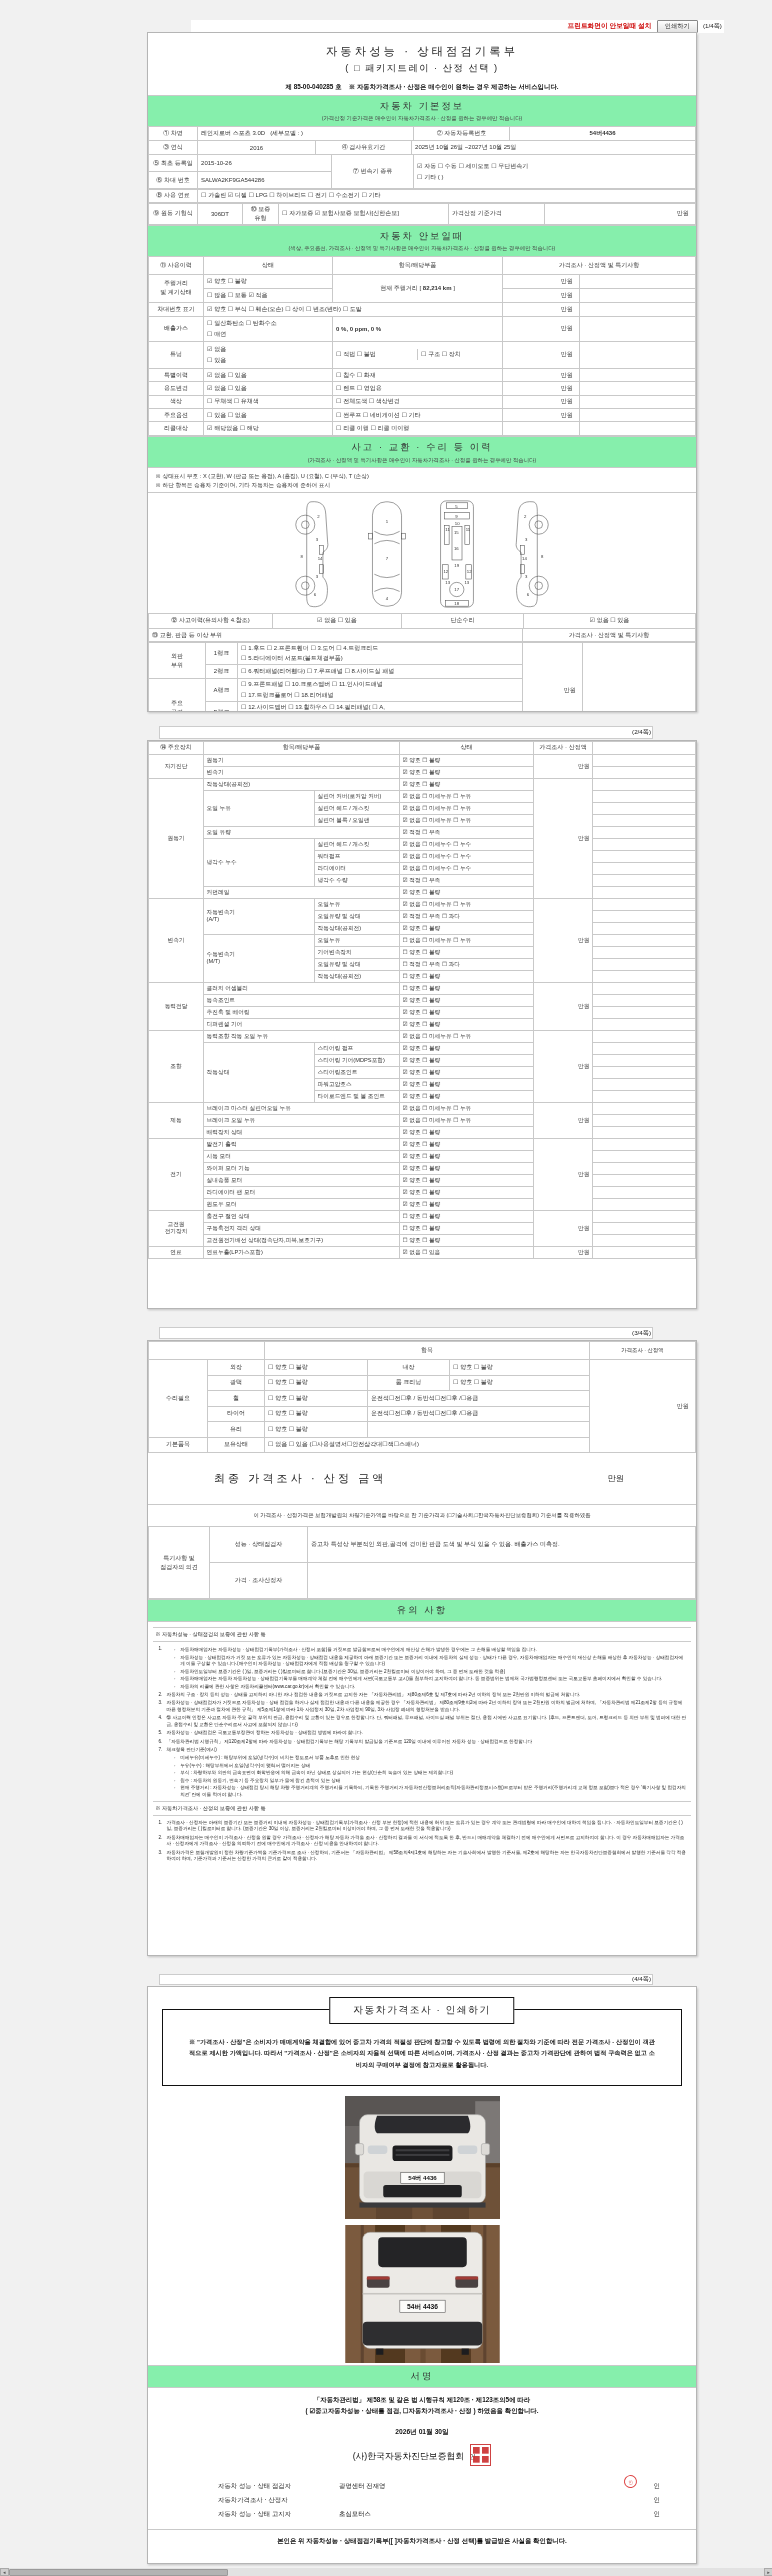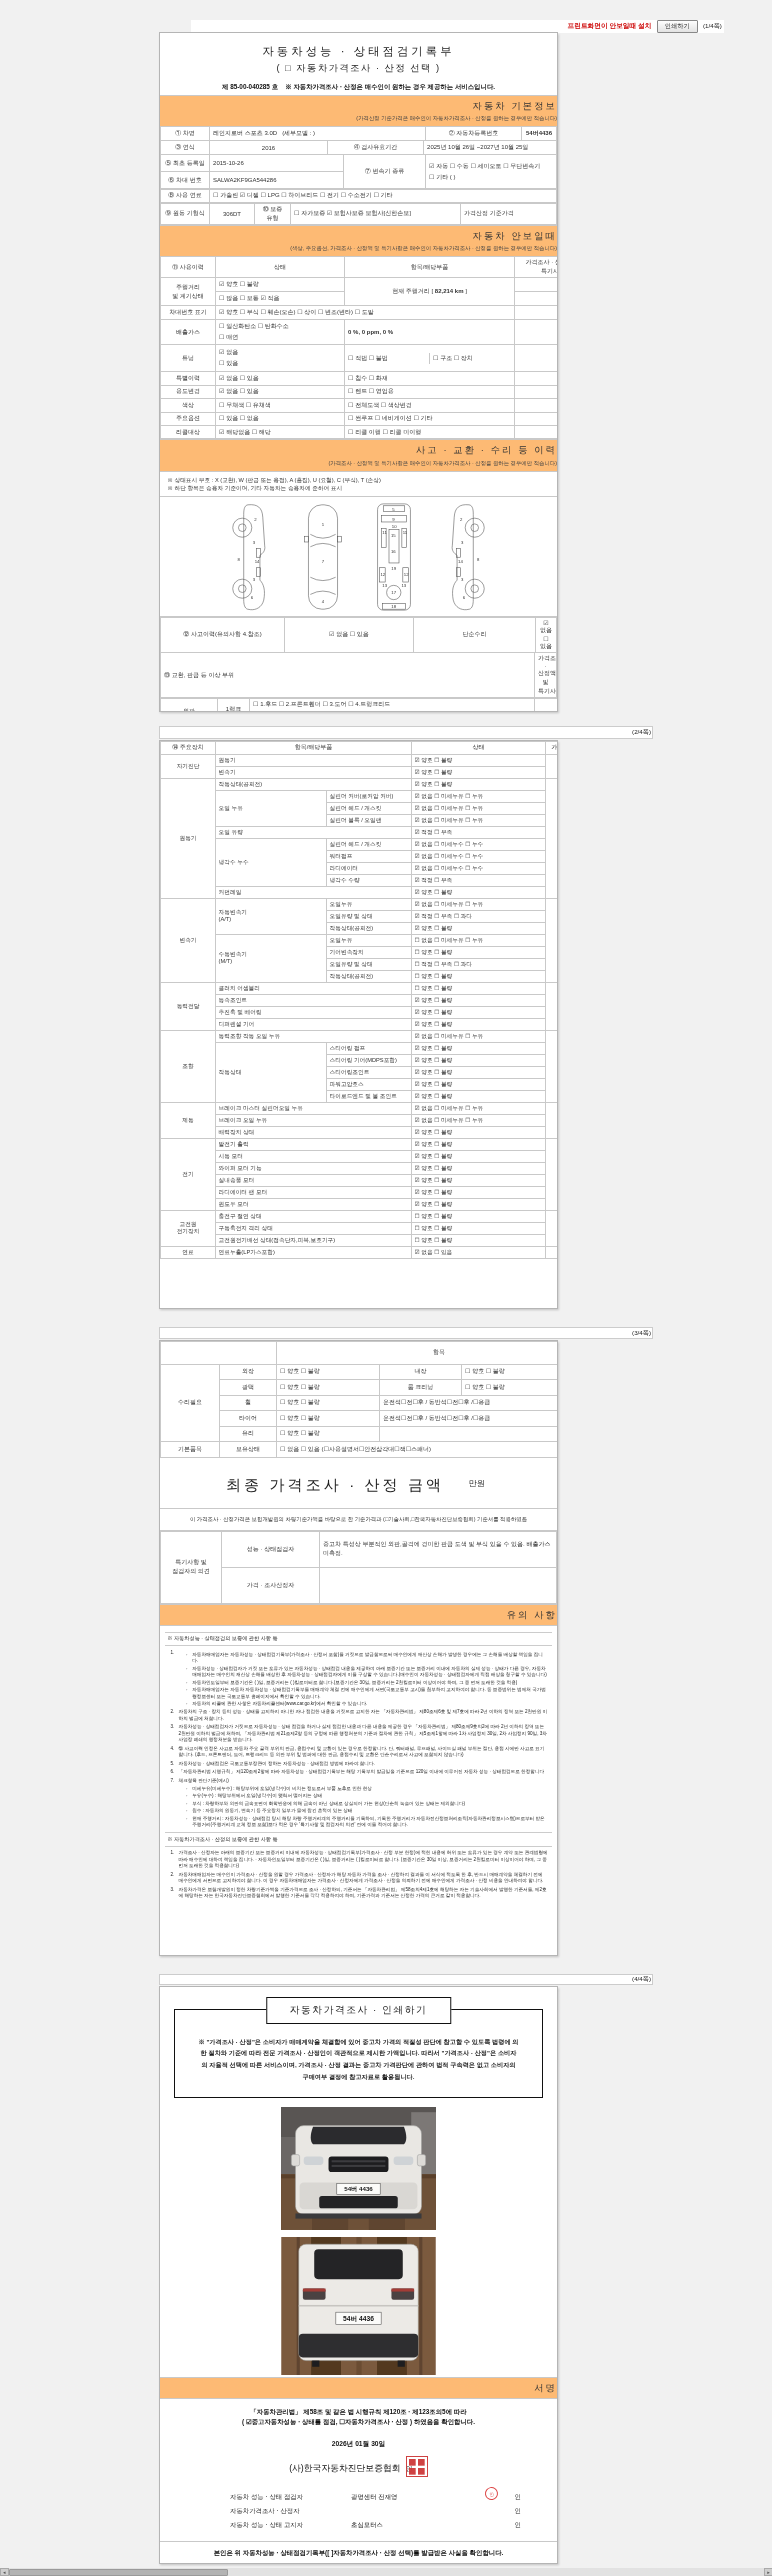--- a/index.html
+++ b/index.html
@@ -1,45 +1,45 @@
 <!DOCTYPE html>
 <html style="font-size:8.2px"><head>
 <meta charset="utf-8">
 <style>
 *{box-sizing:border-box}
 body{margin:0;width:773px;height:2576px;position:relative;background:#f1f1f1;font-family:"Liberation Sans",sans-serif;color:#333}
 .topbar{position:absolute;left:191px;top:19.6px;width:533px;height:13px;background:#fff;display:flex;align-items:center;justify-content:flex-end;gap:5.2px;padding-right:2.1px}
 .notice{color:#c00;font-size:6.7px;font-weight:bold}
 .printbtn{font-size:6.2px;padding:1px 7.2px;border:0.5px solid #888;background:linear-gradient(#fefefe,#e2e2e2);border-radius:1px;color:#222;cursor:pointer}
 .pageno{font-size:6.2px;color:#222}
-.page{position:absolute;left:159px;width:399px;background:#fff;border:0.5px solid #b5b5b5;box-shadow:1px 1.5px 2.1px rgba(0,0,0,.18);overflow:hidden}
+.page{position:absolute;left:147px;width:550px;background:#fff;border:0.5px solid #b5b5b5;box-shadow:1px 1.5px 2.1px rgba(0,0,0,.18);overflow:hidden}
 .strip{position:absolute;left:159px;width:494px;background:#fff;border:0.5px solid #ccc;display:flex;align-items:center;justify-content:flex-end;padding-right:1px;font-size:6.2px;color:#222}
 .tblock{padding:11.3px 0 3.1px;text-align:center}
 .dt1{font-size:11.3px;letter-spacing:3.1px;color:#222}
 .dt2{font-size:9.3px;letter-spacing:1.5px;color:#222;margin-top:3.1px}
 .dt3{font-size:6.4px;font-weight:bold;margin-top:7.2px;color:#111}
-.band{border-top:0.5px solid #c9c9c9;border-bottom:0.5px solid #c9c9c9;background:#fdba74;text-align:right;padding:4.1px 0 3.6px}
+.band{border-top:0.5px solid #c9c9c9;border-bottom:0.5px solid #c9c9c9;background:#86efac;text-align:center;padding:4.1px 0 3.6px}
 .band .bt{font-size:9.3px;letter-spacing:2.1px;color:#333}
 .band .bs{font-size:5.4px;color:#444;margin-top:2.6px}
 table{border-collapse:collapse;table-layout:fixed;width:100%;margin-top:-0.5px}
 td,th{border:0.5px solid #c9c9c9;font-size:6px;color:#333;padding:1px 3.1px;vertical-align:middle;word-break:keep-all;overflow:hidden}
 th{font-weight:normal;text-align:center;background:#fff}
 .c{text-align:center}.b{font-weight:bold}
 .price{text-align:right;padding-right:6.2px}
 .dt td{font-size:5.7px;padding:0.5px 2.6px;height:12px;line-height:1.25}
 .legend{font-size:5.7px;padding:4.1px 7.2px 3.1px;line-height:1.5;border-bottom:0.5px solid #c9c9c9}
 .diagrams{display:flex;justify-content:center;gap:18.5px;padding:4.1px 0 3.1px;border-bottom:0.5px solid #c9c9c9}
 .diagrams svg{display:block}
 .dg{stroke:#555;fill:none;stroke-width:1.2}
 .dgt{font-size:9px;fill:#333;font-family:"Liberation Sans",sans-serif}
 .split{display:flex;margin:-1px -3.1px}
 .split>div{flex:1;padding:1px 3.1px}
 .split>div:first-child{border-right:0.5px solid #c9c9c9}
 .final{position:relative;height:52px;border-bottom:0.5px solid #c9c9c9;margin-top:-0.5px}
-.final .ft{position:absolute;left:66px;top:18.5px;font-size:15px;letter-spacing:3.1px;color:#222}
+.final .ft{position:absolute;left:66px;top:18.5px;font-size:11px;letter-spacing:3.1px;color:#222}
 .final .fu{position:absolute;right:72px;top:20.6px;font-size:8.2px;color:#222}
 .basis{font-size:5.4px;text-align:center;padding:6.2px 26px;border-bottom:0.5px solid #c9c9c9;line-height:1.6}
 .notes{padding:3.1px 5.2px 5.2px;font-size:4.6px;line-height:1.42;color:#222}
 .nb-h{border-top:0.5px solid #ccc;border-bottom:0.5px solid #ccc;padding:2.6px 2.1px;margin:2.6px 0;font-size:5.2px}
 .nb-i{padding:1px 4.1px 1px 13.4px;position:relative}
 .nb-i .nnum{position:absolute;left:5.2px}
 .nb-b{padding:0.5px 4.1px 0.5px 27px;position:relative}
 .nb-b:before{content:"◦";position:absolute;left:20.6px;color:#444}
 .bigbox{margin:21.6px 14.4px 0;border:1px solid #111;position:relative;padding:26px 23px 14.4px}
 .bigbox .bbt{position:absolute;top:-12.4px;left:50%;transform:translateX(-50%);border:1px solid #111;background:#fff;padding:5.7px 23px;font-size:9.8px;letter-spacing:1.5px;color:#222;white-space:nowrap}
@@ -74,21 +74,21 @@
 
 <div class="topbar">
   <span class="notice">프린트화면이 안보일때 설치</span>
   <button class="printbtn">인쇄하기</button>
   <span class="pageno">(1/4쪽)</span>
 </div>
 
 <div class="page" style="top:32px;height:680px">
   <div class="tblock">
     <div class="dt1">자동차성능 · 상태점검기록부</div>
-    <div class="dt2">(  □ 자동차가격조사 · 산정 선택  )</div>
+    <div class="dt2">(  □ 패키지트레이 · 산정 선택  )</div>
     <div class="dt3">
       <span>제</span>
       <span>85-00-040285</span>
       <span>호</span>&nbsp;&nbsp;&nbsp;
       <span>※ 자동차가격조사 · 산정은 매수인이 원하는 경우 제공하는 서비스입니다.</span>
     </div>
   </div>
 
   <div class="band">
     <div class="bt">자동차 기본정보</div>

